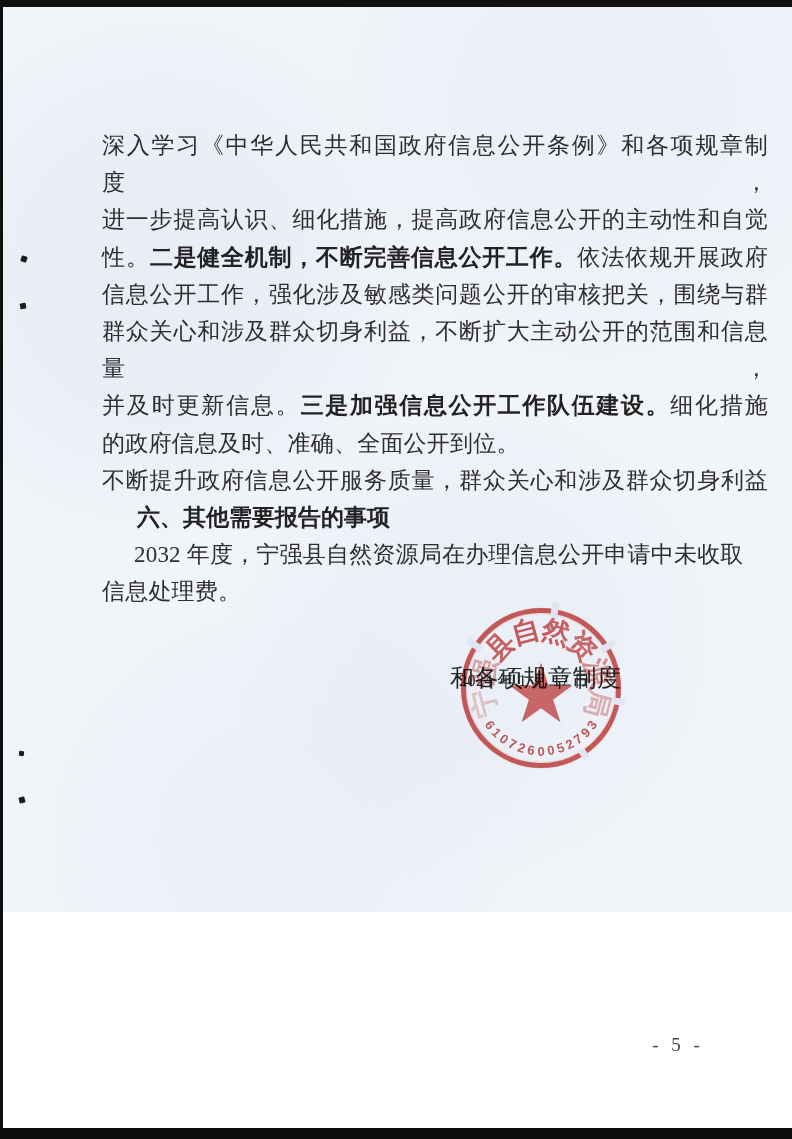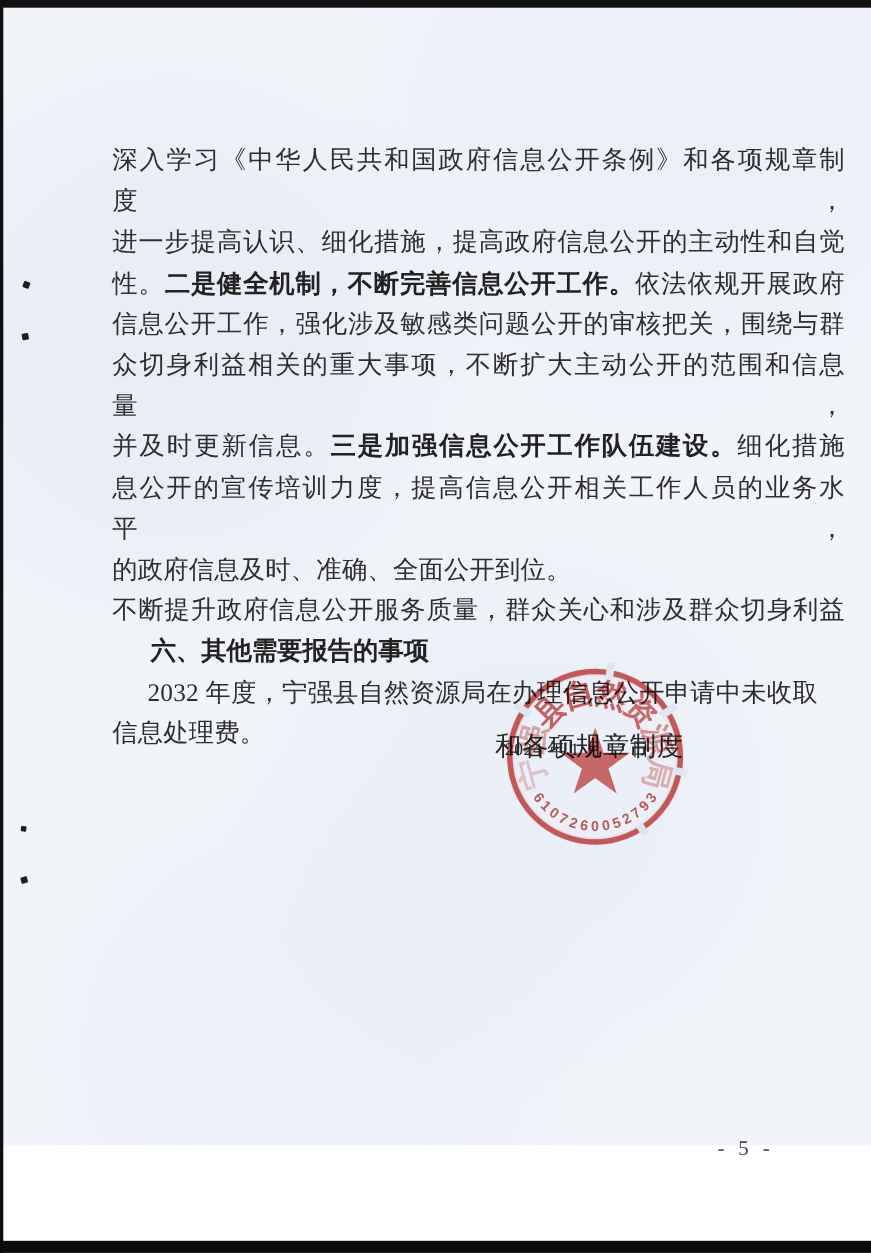--- a/index.html
+++ b/index.html
@@ -1,18 +1,18 @@
 <!DOCTYPE html>
 <html><head>
 <meta charset="utf-8">
 <style>
   html,body{margin:0;padding:0;}
   body{width:792px;height:1139px;overflow:hidden;position:relative;
        font-family:"Liberation Serif","DejaVu Serif",serif;}
-  .page{position:absolute;inset:0;width:792px;height:1041px;
+  .page{position:absolute;inset:0;width:792px;height:912px;
         background-color:#f1f4f9;
         background-image:
           radial-gradient(circle at 20% 30%, rgba(215,224,240,.35) 0 12%, rgba(215,224,240,0) 30%),
           radial-gradient(circle at 75% 12%, rgba(222,229,243,.30) 0 10%, rgba(222,229,243,0) 28%),
           radial-gradient(circle at 60% 70%, rgba(219,227,242,.28) 0 14%, rgba(219,227,242,0) 32%),
           radial-gradient(circle at 35% 92%, rgba(224,231,244,.30) 0 10%, rgba(224,231,244,0) 26%);}
   
   .edge{position:absolute;background:#101010;}
   .edge-top{left:0;top:0;width:792px;height:7px;}
   .edge-left{left:0;top:0;width:3px;height:1139px;}
@@ -82,23 +82,22 @@
   <div class="speck sp1"></div>
   <div class="speck sp2"></div>
   <div class="speck sp3"></div>
   <div class="speck sp4"></div>
 
   <div class="body-text">
     <div class="line fill"><span>深入学习《中华人民共和国政府信息公开条例》和各项规章制度，</span></div>
     <div class="line fill"><span>进一步提高认识、细化措施，提高政府信息公开的主动性和自觉</span></div>
     <div class="line fill"><span>性。</span><span class="bold">二是健全机制，不断完善信息公开工作。</span><span>依法依规开展政府</span></div>
     <div class="line fill"><span>信息公开工作，强化涉及敏感类问题公开的审核把关，围绕与群</span></div>
-    <div class="line fill"><span>众切身利益相关的重大事项，不断扩大主动公开的范围和信息量，</span></div>
+    <div class="line fill"><span>群众关心和涉及群众切身利益，不断扩大主动公开的范围和信息量，</span></div>
     <div class="line fill"><span>并及时更新信息。</span><span class="bold">三是加强信息公开工作队伍建设。</span><span>细化措施</span></div>
-    <div class="line fill"><span>息公开的宣传培训力度，提高信息公开相关工作人员的业务水平，</span></div>
     <div class="line"><span>的政府信息及时、准确、全面公开到位。</span></div>
     <div class="line fill"><span>不断提升政府信息公开服务质量，群众关心和涉及群众切身利益</span></div>
     <div class="line heading"><span class="bold">六、其他需要报告的事项</span></div>
     <div class="line indent"><span>2032 年度，宁强县自然资源局在办理信息公开申请中未收取</span></div>
     <div class="line"><span>信息处理费。</span></div>
   </div>
 
   <div class="sig-org">和各项规章制度</div>
   <div class="sig-date">2024 年 1 月 17 日</div>
 

